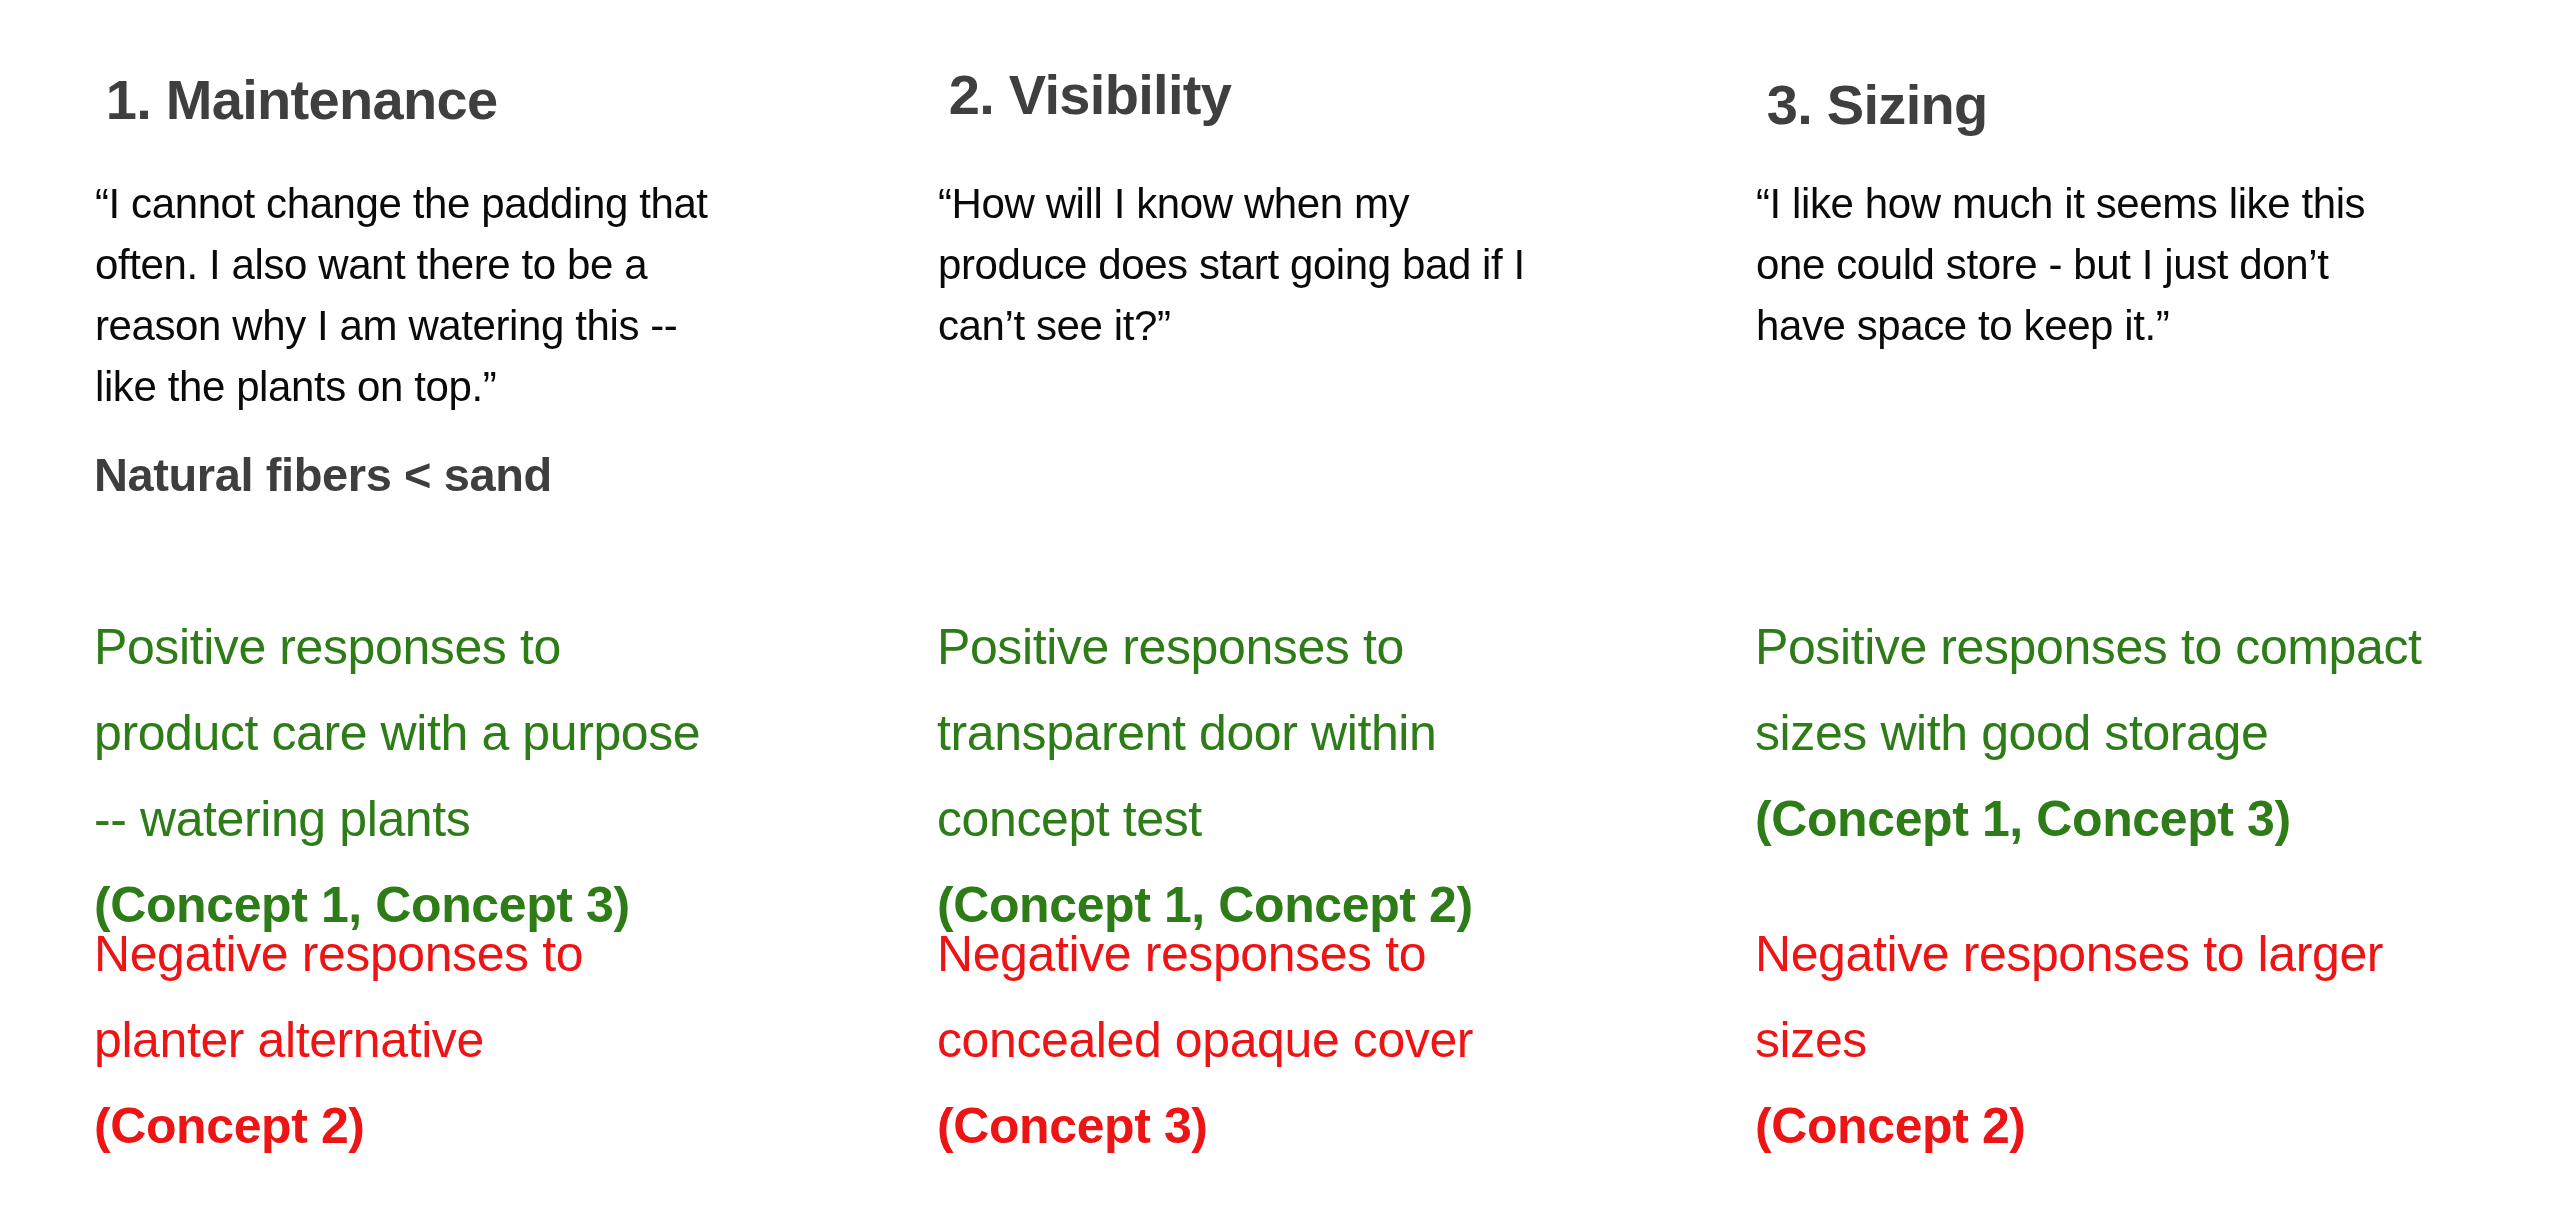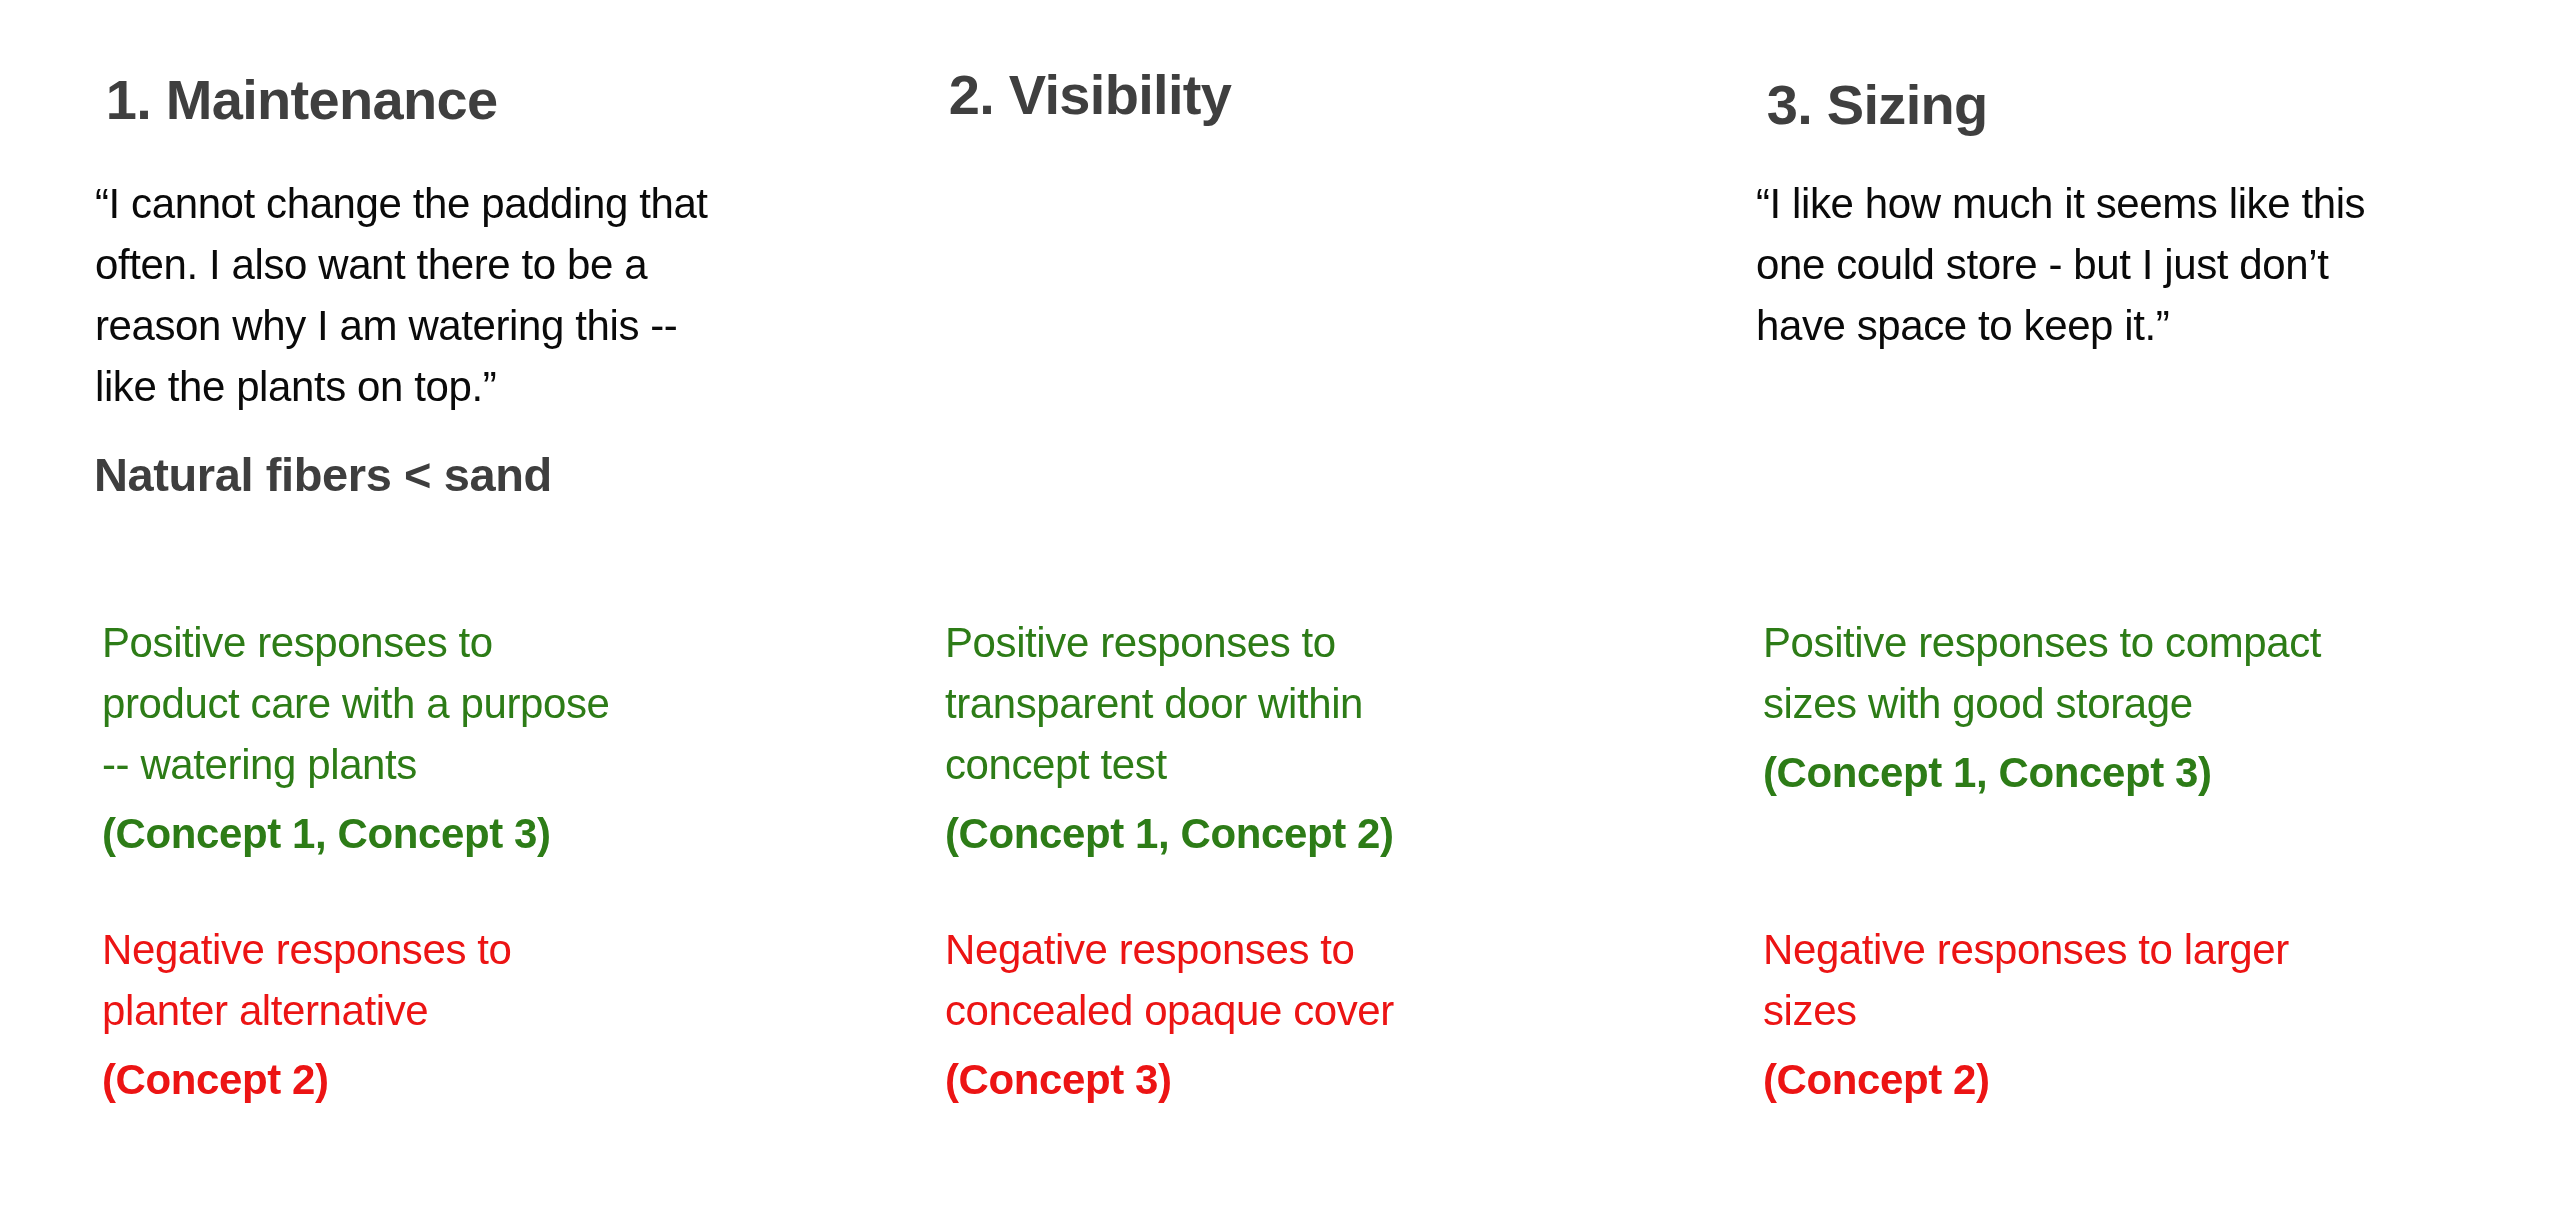--- a/index.html
+++ b/index.html
@@ -71,23 +71,23 @@
   }
   .col-0 .subtext { top: 445px; }
   .col-1 .subtext { top: 445px; }
   .col-2 .subtext { top: 392px; }
 
   .response-block { position: absolute; left: 0; }
   .positive { top: 604px; }
   .negative { top: 911px; }
 
   .lines, .concepts {
-    margin: 8px;
-    font-size: 42px;
-    line-height: 61px;
+    margin: 0;
+    font-size: 50px;
+    line-height: 86px;
     letter-spacing: -0.4px;
     white-space: pre-line;
   }
   .concepts { font-weight: 700; }
   .positive .lines, .positive .concepts { color: var(--positive); }
   .negative .lines, .negative .concepts { color: var(--negative); }
 </style>
 </head>
 <body>
 
@@ -108,20 +108,23 @@
     </div>
     <div class="response-block negative">
       <p class="lines">Negative responses to
 planter alternative</p>
       <p class="concepts">(Concept 2)</p>
     </div>
   </section>
 
   <section class="column col-1">
     <h2 class="heading">2. Visibility</h2>
+    <p class="quote">“How will I know when my
+produce does start going bad if I
+can’t see it?”</p>
     <p class="subtext"></p>
     <div class="response-block positive">
       <p class="lines">Positive responses to
 transparent door within
 concept test</p>
       <p class="concepts">(Concept 1, Concept 2)</p>
     </div>
     <div class="response-block negative">
       <p class="lines">Negative responses to
 concealed opaque cover</p>

